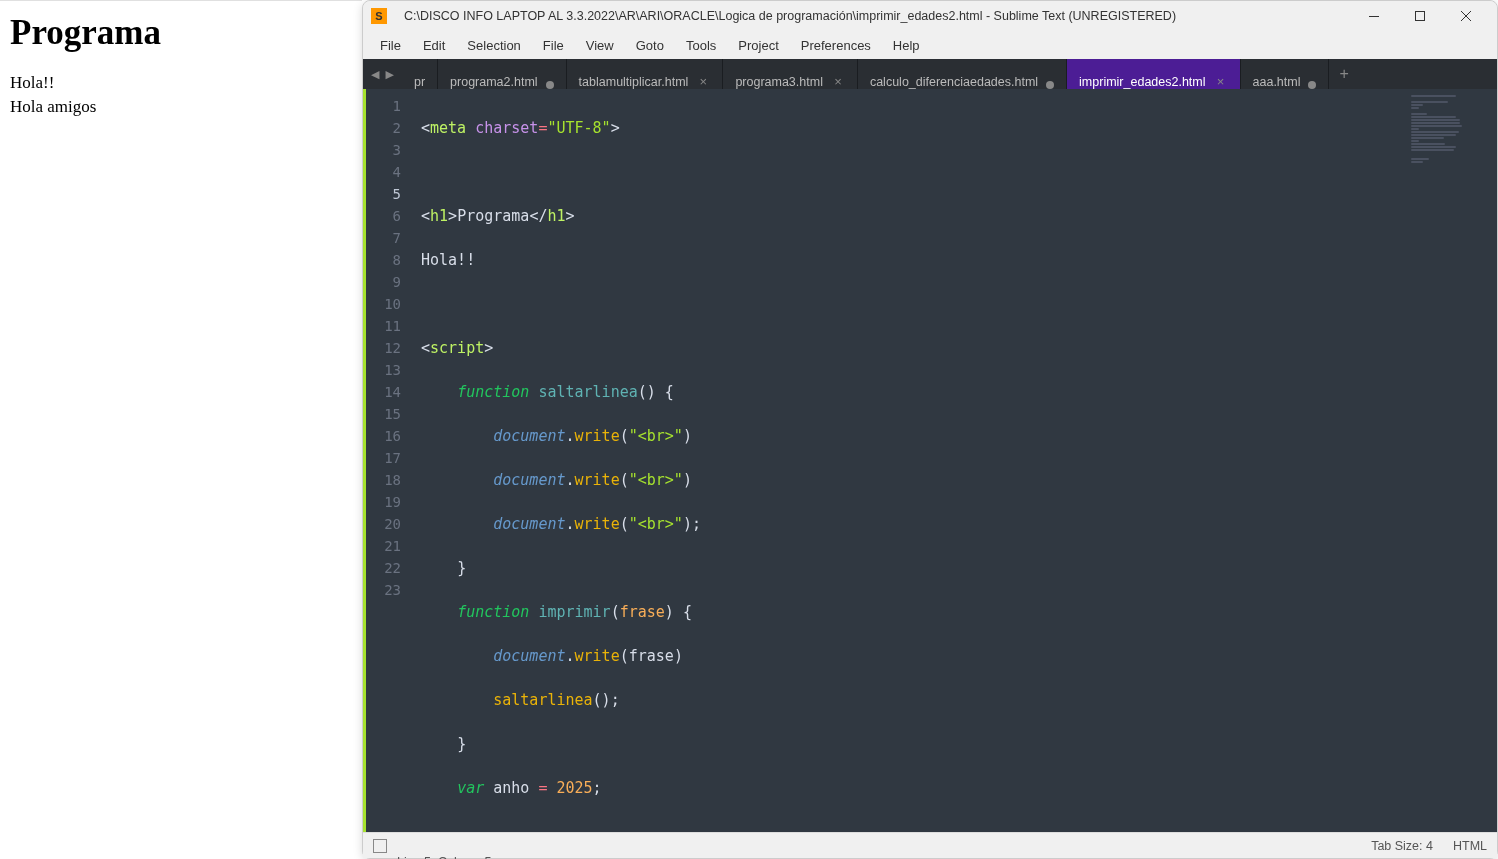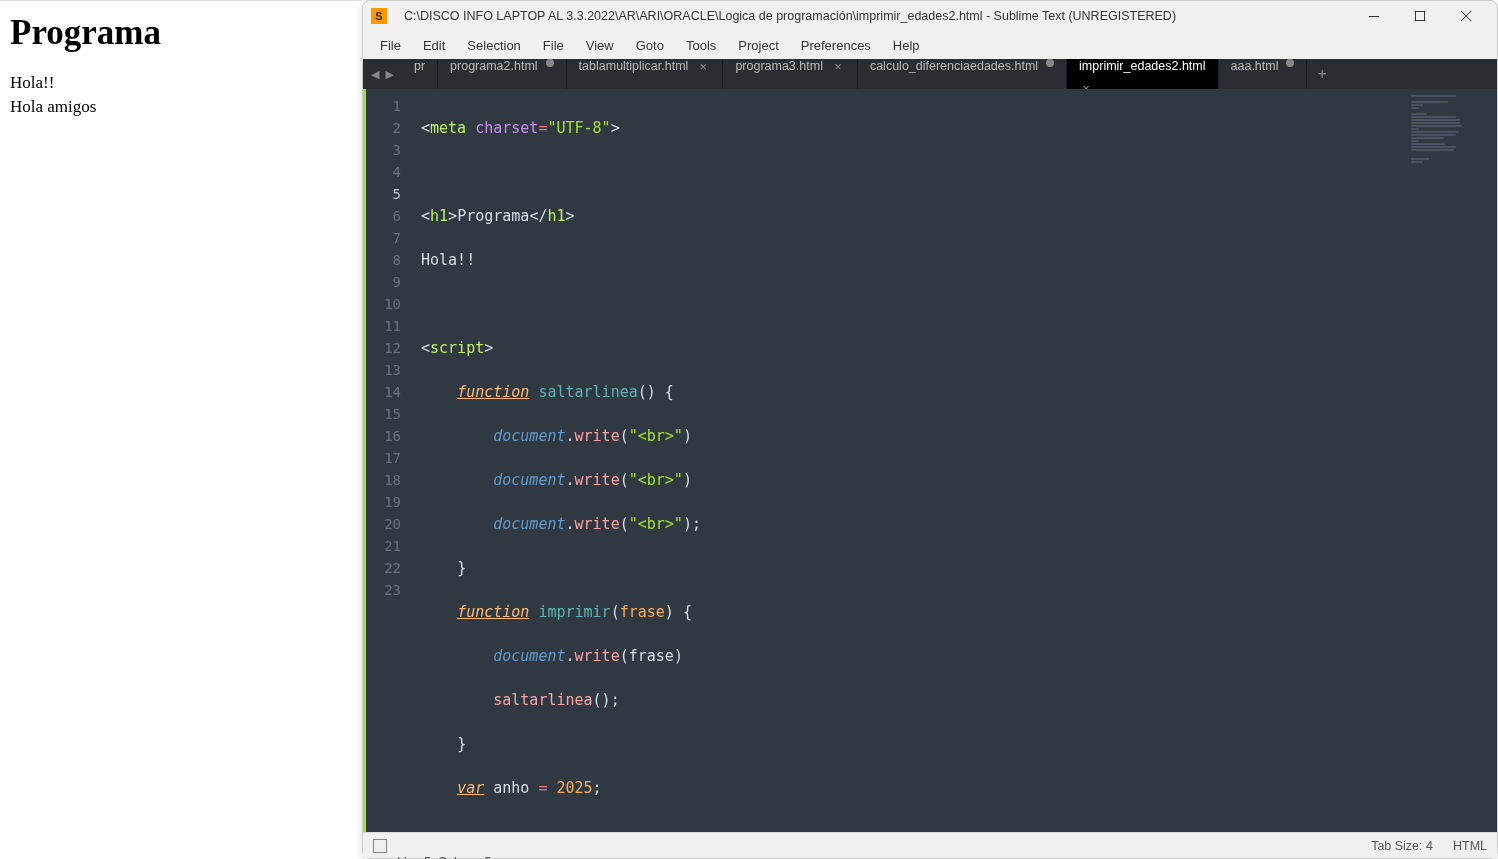--- a/index.html
+++ b/index.html
@@ -16,44 +16,44 @@
 .titlebar-text { flex: 1; margin-left: 9px; }
 .titlebar-controls { display: flex; gap: 0; }
 .tb-btn { width: 46px; height: 28px; display: flex; align-items: center; justify-content: center; cursor: pointer; font-size: 11px; color: #333; }
 
 .menubar { height: 28px; background: #f0f0f0; display: flex; align-items: center; padding: 0 6px; font-size: 13px; color: #333; gap: 0; }
 .menu-item { padding: 4px 11px; cursor: pointer; }
 
 .tabbar { height: 30px; background: #2a2e33; display: flex; align-items: stretch; overflow: hidden; }
 .nav-arrows { display: flex; align-items: center; padding: 0 6px; gap: 2px; }
 .nav-arrow { color: #888; font-size: 11px; cursor: pointer; padding: 2px; }
-.tab { display: flex; align-items: flex-start; padding: 0 12px; color: #bbb; font-size: 12.5px; border-right: 1px solid #1a1d21; cursor: pointer; position: relative; gap: 8px; white-space: nowrap; }
+.tab { display: flex; align-items: flex-end; padding: 0 12px; color: #bbb; font-size: 12.5px; border-right: 1px solid #1a1d21; cursor: pointer; position: relative; gap: 8px; white-space: nowrap; }
 .tab.truncated { max-width: 40px; overflow: hidden; }
-.tab.active { background: #000000; color: #fff; flex-direction: column; }
+.tab.active { background: #4c1d95; color: #fff; }
 .tab-close { color: #888; font-size: 13px; width: 14px; text-align: center; }
 .tab-dirty { width: 8px; height: 8px; border-radius: 50%; background: #888; display: inline-block; }
 .tab-new { color: #888; padding: 0 10px; display: flex; align-items: center; cursor: pointer; }
 
 .editor-area { flex: 1; display: flex; background: #303841; position: relative; overflow: hidden; }
 .gutter { width: 52px; background: #303841; padding: 6px 0; border-left: 3px solid #a6e22e; }
 .gutter-line { height: 22px; line-height: 22px; text-align: right; padding-right: 14px; color: #6a7280; font-family: Consolas, monospace; font-size: 14px; }
 .gutter-line.current { color: #bfc7d5; }
 
 .code-area { flex: 1; padding: 6px 0; font-family: Consolas, monospace; font-size: 15px; line-height: 22px; white-space: pre; color: #d8dee9; position: relative; }
 .code-line { height: 22px; padding-left: 6px; }
 .code-line.current { border-left: 2px solid #ff9800; margin-left: -2px; }
 .cursor { display: inline-block; width: 2px; height: 18px; background: #ff9800; vertical-align: middle; margin-bottom: 2px; }
 
 .c-tag { color: #bef264; }
 .c-attr { color: #c792ea; }
 .c-op { color: #f97583; }
 .c-str { color: #a6e22e; }
-.c-storage { color: #fdba74; font-style: italic; text-decoration: underline; }
+.c-storage { color: #22c55e; font-style: italic; }
 .c-func { color: #5fb3b3; }
-.c-call { color: #fca5a5; }
+.c-call { color: #eab308; }
 .c-var { color: #6699cc; font-style: italic; }
 .c-param { color: #f9ae58; }
 .c-num { color: #f9ae58; }
 .c-punc { color: #d8dee9; }
 .c-text { color: #d8dee9; }
 
 .minimap { width: 90px; background: #303841; padding: 6px 4px; }
 .mm-line { height: 2px; margin-bottom: 1px; background: #4a5160; border-radius: 1px; }
 
 .statusbar { height: 26px; background: #f0f0f0; border-top: 1px solid #ddd; display: flex; align-items: center; padding: 0 10px; font-size: 12.5px; color: #555; }

